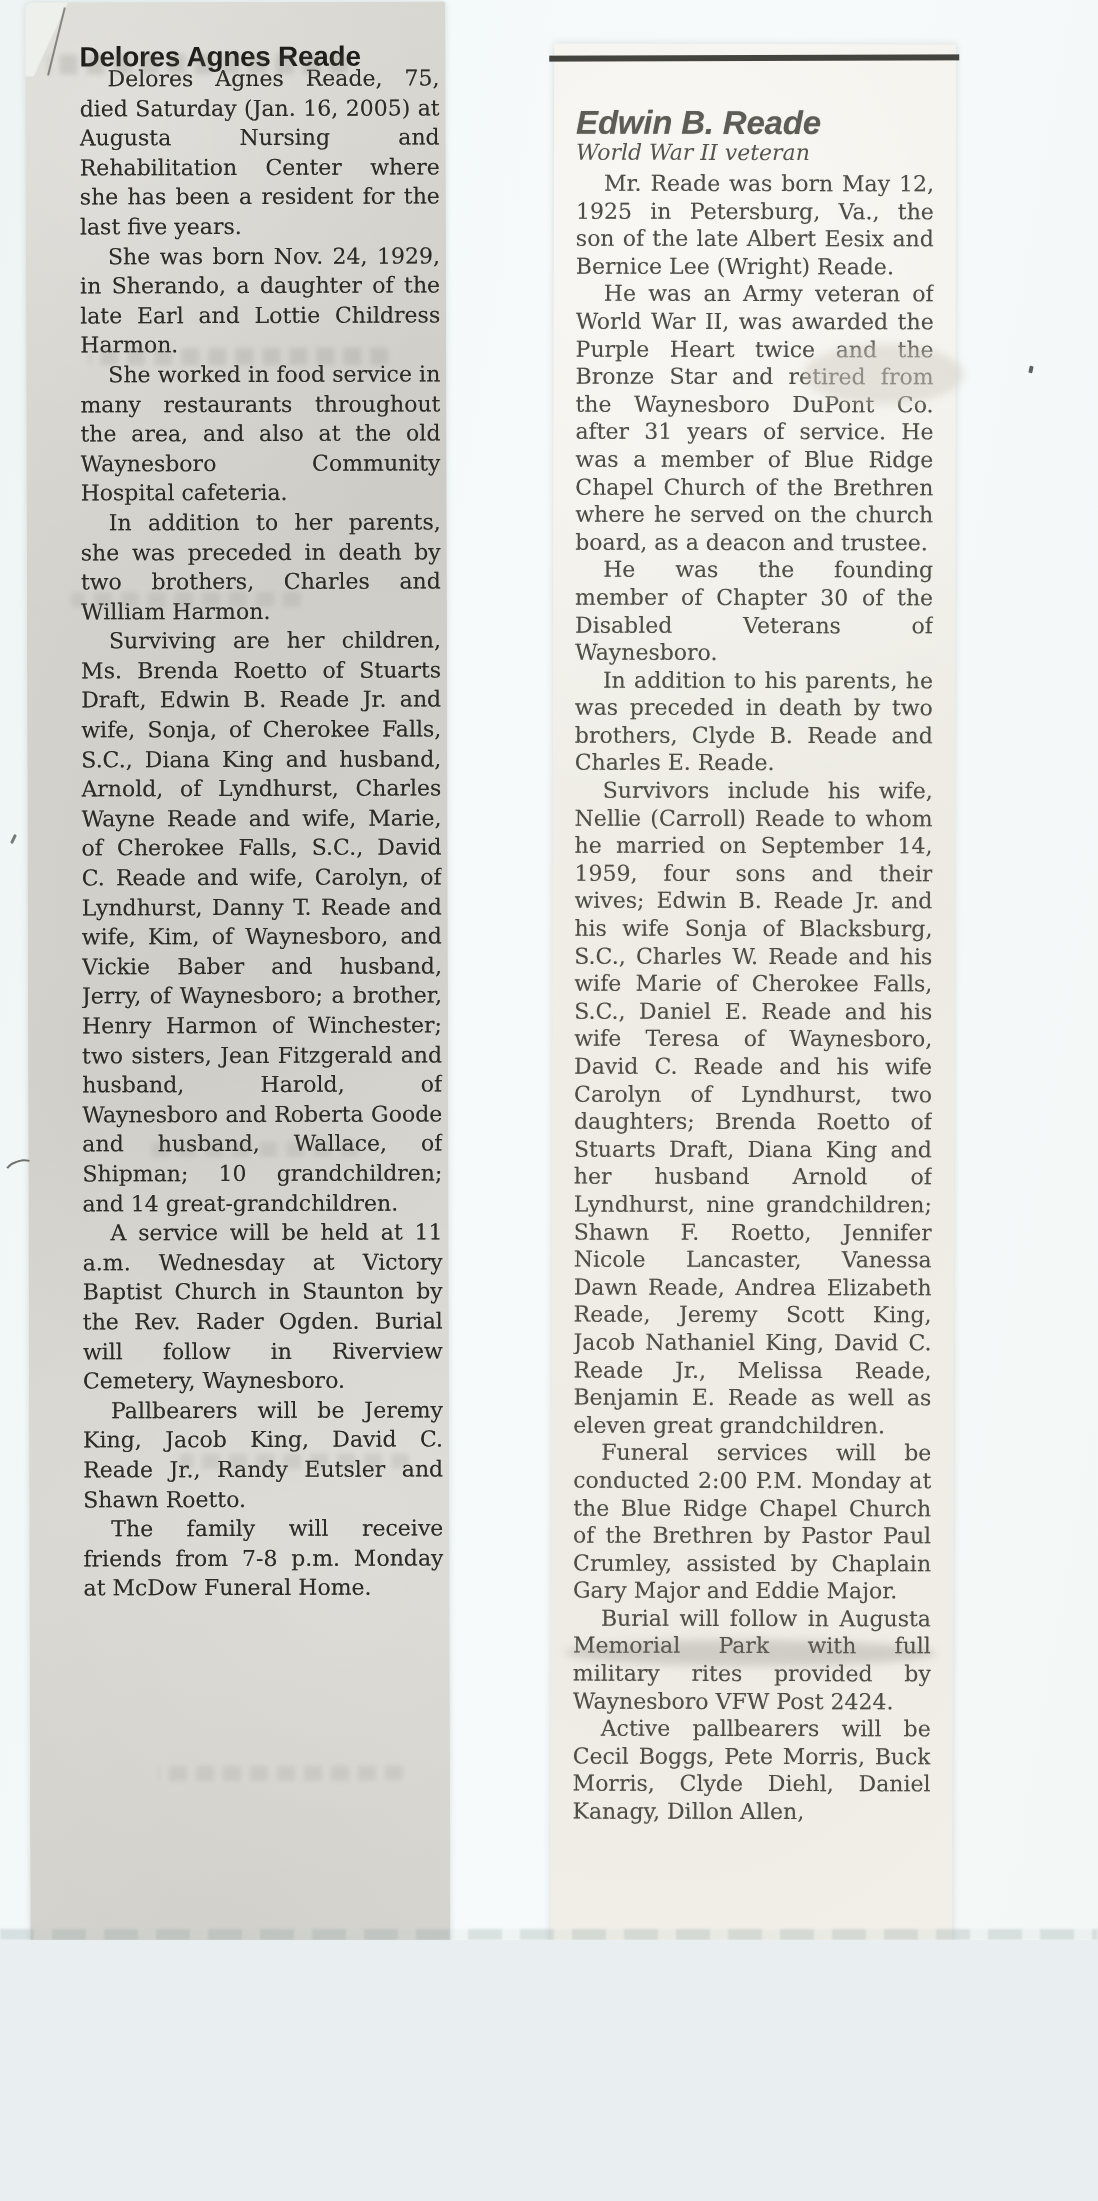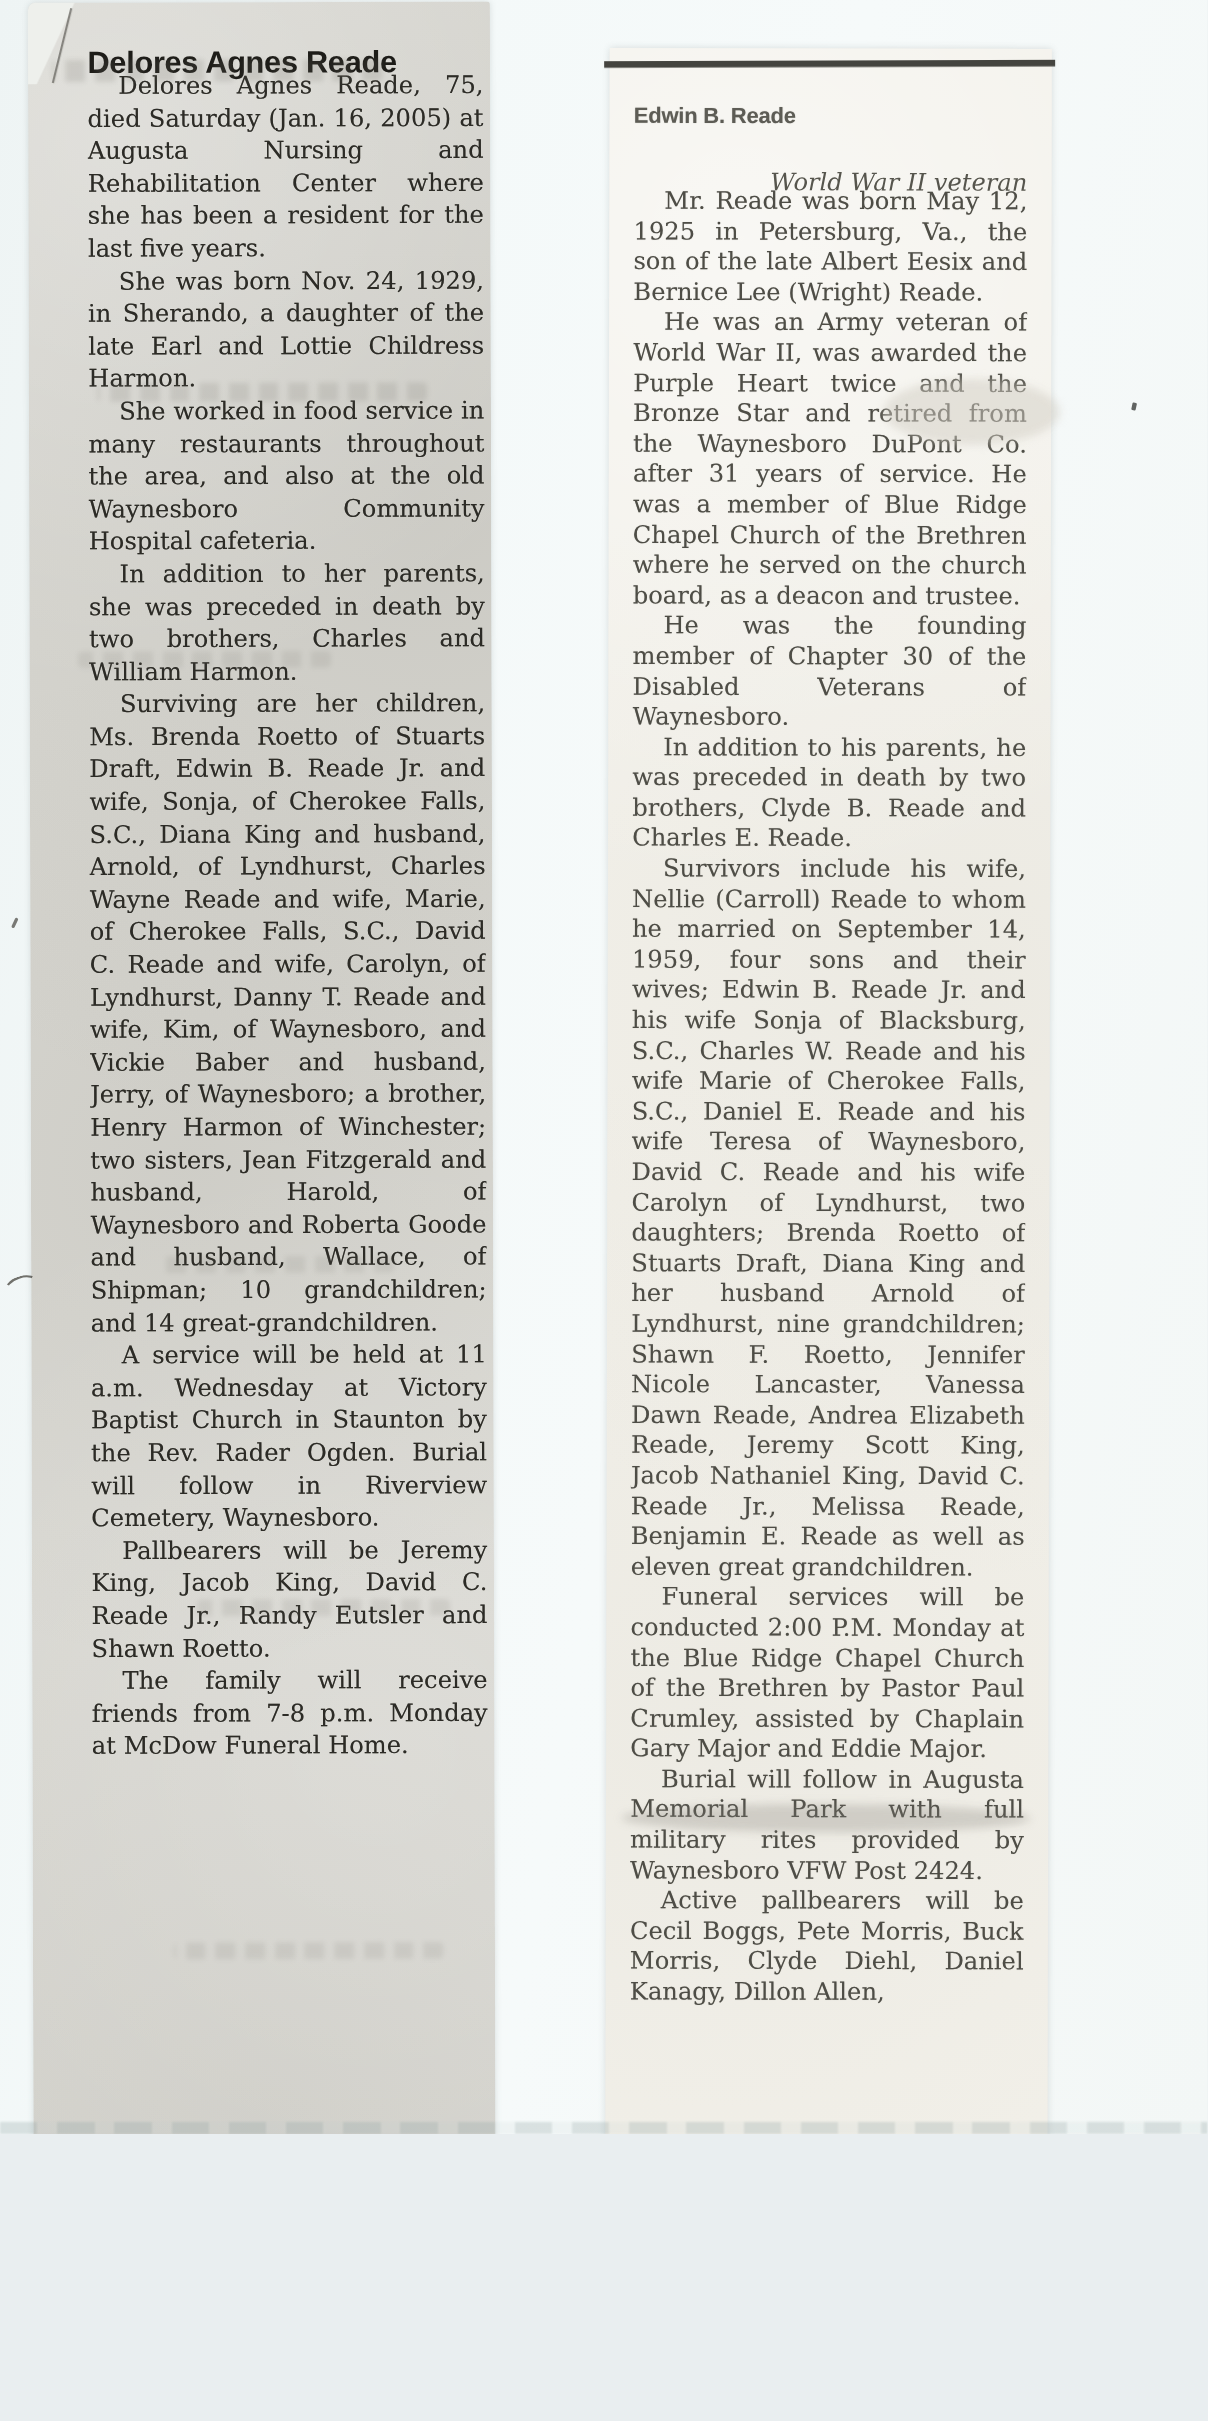--- a/index.html
+++ b/index.html
@@ -53,26 +53,27 @@
     transform:rotate(0.12deg);
     box-shadow:0 0 7px rgba(90,100,100,.20);
   }
   .top-rule{
     position:absolute;left:-5px;top:11px;width:410px;height:6px;
     background:#44443f;transform:rotate(-0.3deg);filter:blur(.4px);
   }
   .headline-right{
     position:absolute;left:22px;top:38px;width:360px;
     font-family:"Liberation Sans", sans-serif;font-weight:bold;
-    font-size:20px;letter-spacing:-0.2px;color:#5d5c55;
+    font-size:33px;letter-spacing:-0.2px;color:#5d5c55;
     text-shadow:0 0 1px rgba(93,92,85,.4);
+    font-style:italic;
   }
   .subhead-right{
-    position:absolute;left:22px;top:110px;width:358px;
-    font-style:italic;font-size:22px;color:#56554d;text-align:right;
+    position:absolute;left:22px;top:96px;width:358px;
+    font-style:italic;font-size:22px;color:#56554d;text-align:left;
   }
   .body-right{
     position:absolute;left:22px;top:126px;width:358px;height:1948px;overflow:hidden;
     font-size:22px;line-height:27.6px;color:#4e4d46;
     text-align:justify;text-shadow:0 0 .7px rgba(78,77,70,.35);
   }
   
   .ghost{
     position:absolute;filter:blur(2.5px);opacity:.45;border-radius:4px;
     background:repeating-linear-gradient(90deg, rgba(108,106,98,.40) 0 18px, rgba(108,106,98,0) 18px 27px);

